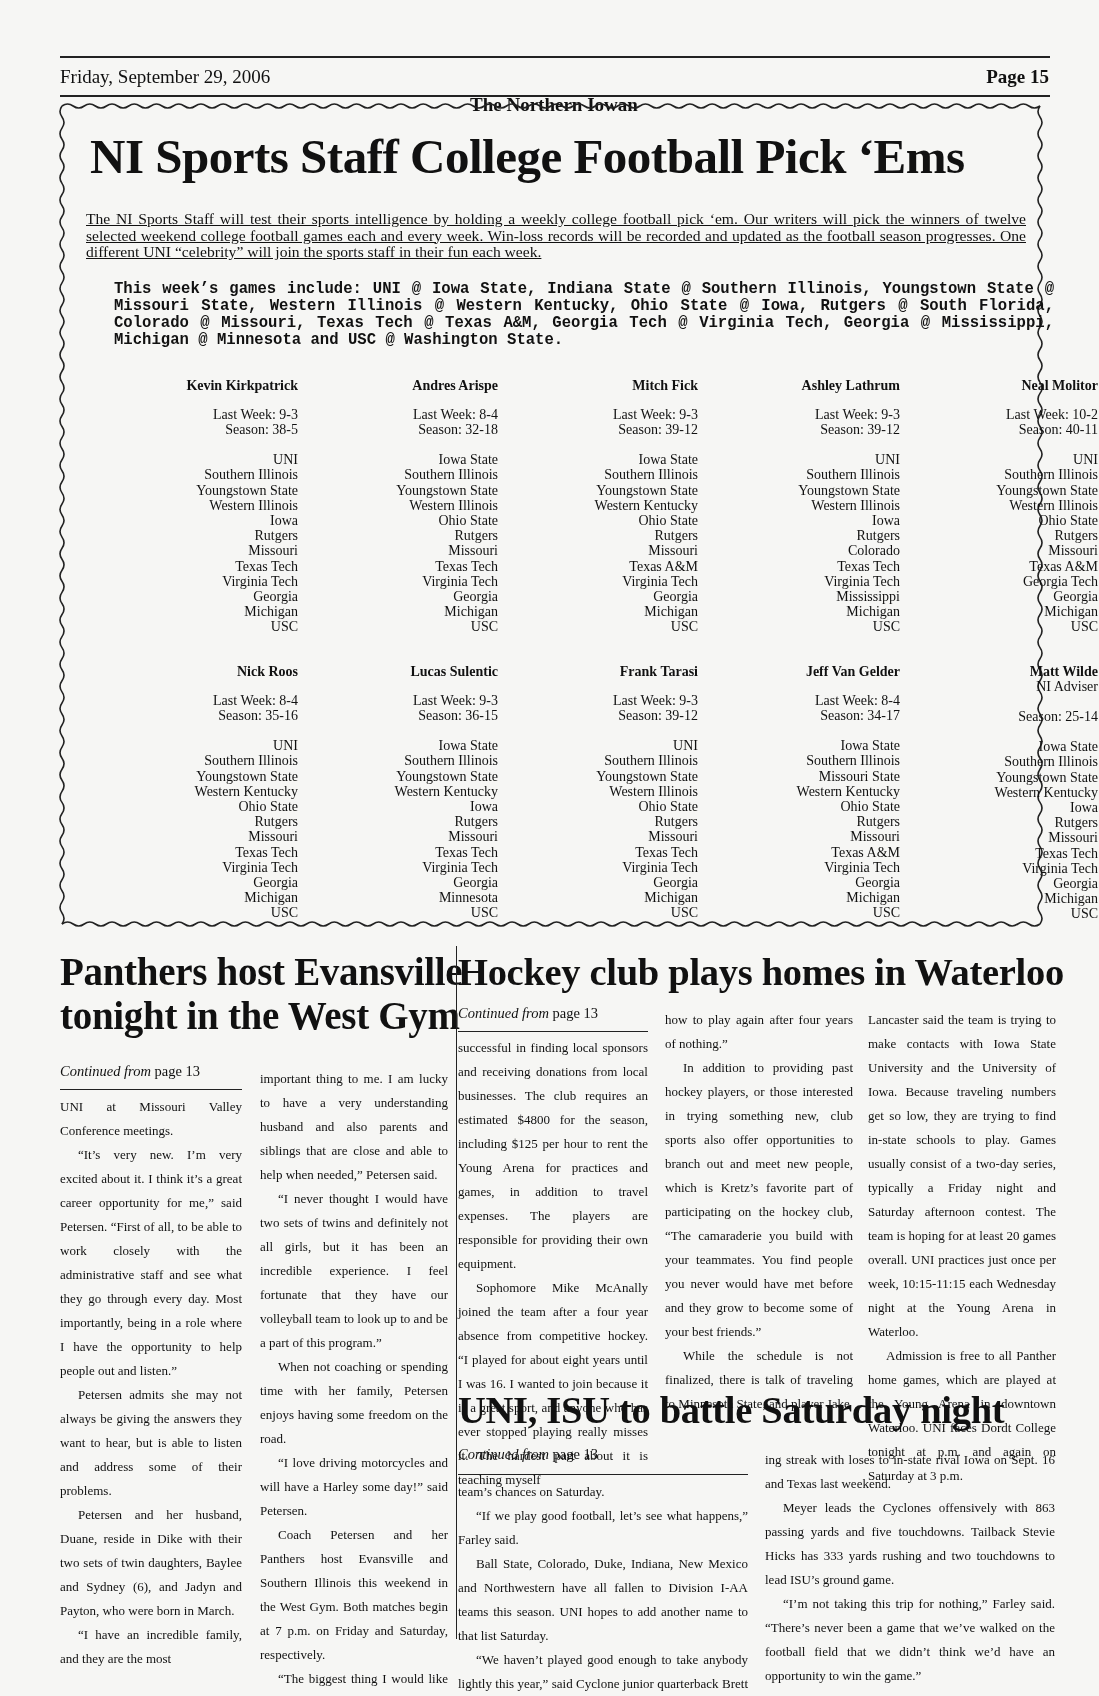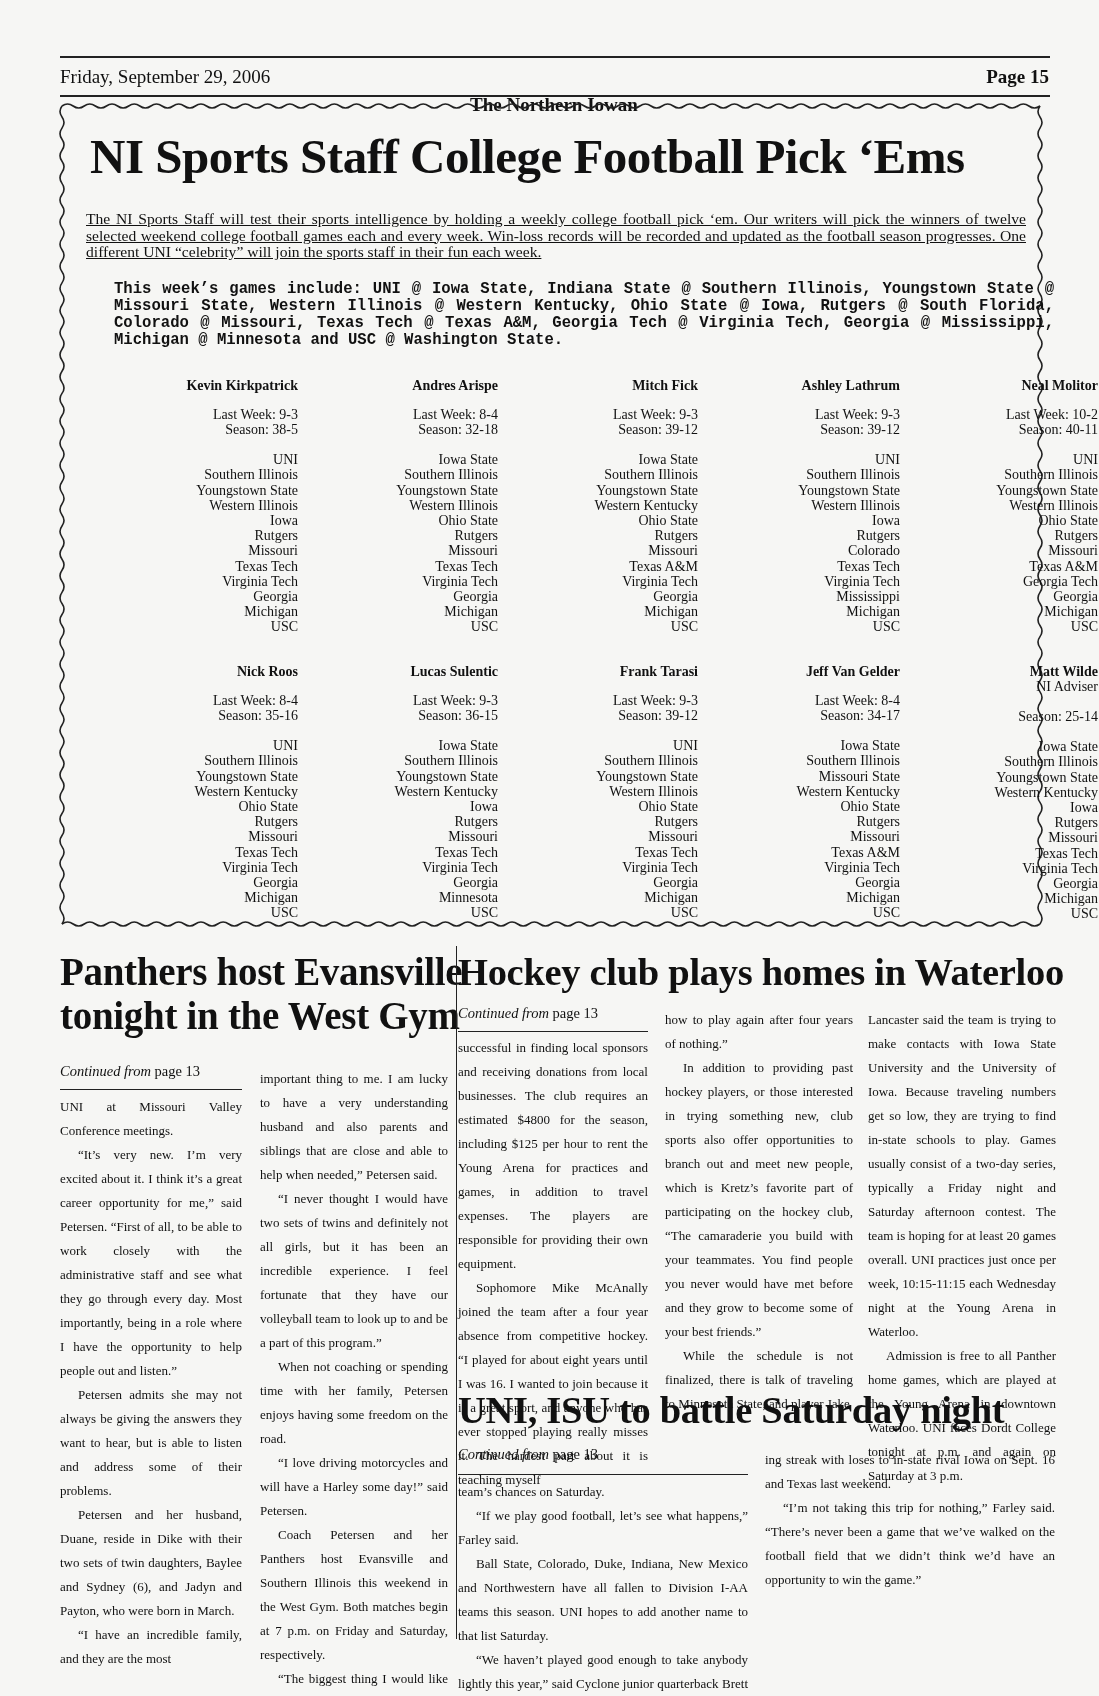--- a/index.html
+++ b/index.html
@@ -359,14 +359,15 @@
 <div class="rule" style="left:458px; top:1474px; width:290px; border-top-width:1.5px;"></div>
 <div class="col" id="isu-col1" style="left:458px; top:1480px; width:290px;">
     <p class="noind">team’s chances on Saturday.</p>
     <p>“If we play good football, let’s see what happens,” Farley said.</p>
     <p>Ball State, Colorado, Duke, Indiana, New Mexico and Northwestern have all fallen to Division I-AA teams this season. UNI hopes to add another name to that list Saturday.</p>
     <p>“We haven’t played good enough to take anybody lightly this year,” said Cyclone junior quarterback Brett Meyer.</p>
     <p>Iowa State is currently on a two-game los-</p>
   </div>
 <div class="col" id="isu-col2" style="left:765px; top:1448px; width:290px;">
     <p class="noind">ing streak with loses to in-state rival Iowa on Sept. 16 and Texas last weekend.</p>
+    <p>Meyer leads the Cyclones offensively with 863 passing yards and five touchdowns. Tailback Stevie Hicks has 333 yards rushing and two touchdowns to lead ISU’s ground game.</p>
     <p>“I’m not taking this trip for nothing,” Farley said. “There’s never been a game that we’ve walked on the football field that we didn’t think we’d have an opportunity to win the game.”</p>
   </div>
 
 </body></html>

